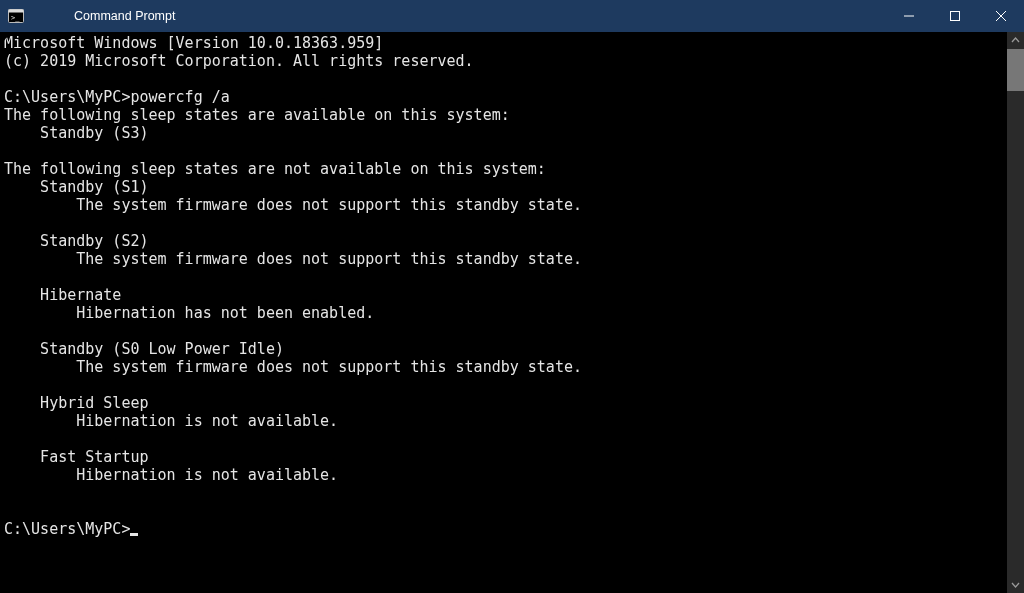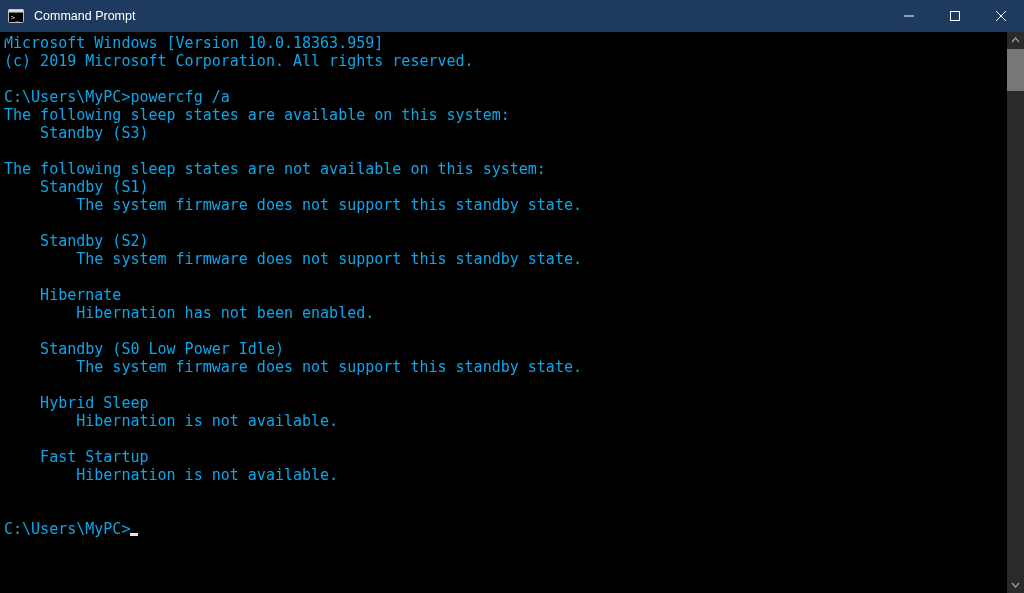--- a/index.html
+++ b/index.html
@@ -10,33 +10,33 @@
       background: #1e3a5f;
       display: flex;
       align-items: center;
       color: #fff;
       font-size: 12.5px;
       user-select: none;
     }
     .titlebar .icon-wrap {
       width: 32px; height: 32px; display: flex; align-items: center; justify-content: center;
     }
-    .titlebar .title { padding-left: 2px; }
+    .titlebar .title { padding-left: 2px; margin-left: 40px; }
     .titlebar .spacer { flex: 1; }
     .win-btn {
       width: 46px; height: 32px;
       display: flex; align-items: center; justify-content: center;
       color: #fff;
       cursor: pointer;
     }
     .content-wrap { flex: 1; display: flex; background: #000; }
     .terminal {
       flex: 1;
       background: #000;
-      color: #0ea5e9;
+      color: #e5e5e5;
       font-family: Consolas, "Lucida Console", monospace;
       font-size: 15px;
       line-height: 18px;
       white-space: pre;
       padding: 2px 4px;
       overflow: hidden;
       border-radius: 21px;
     }
     .scrollbar {
       width: 17px;

